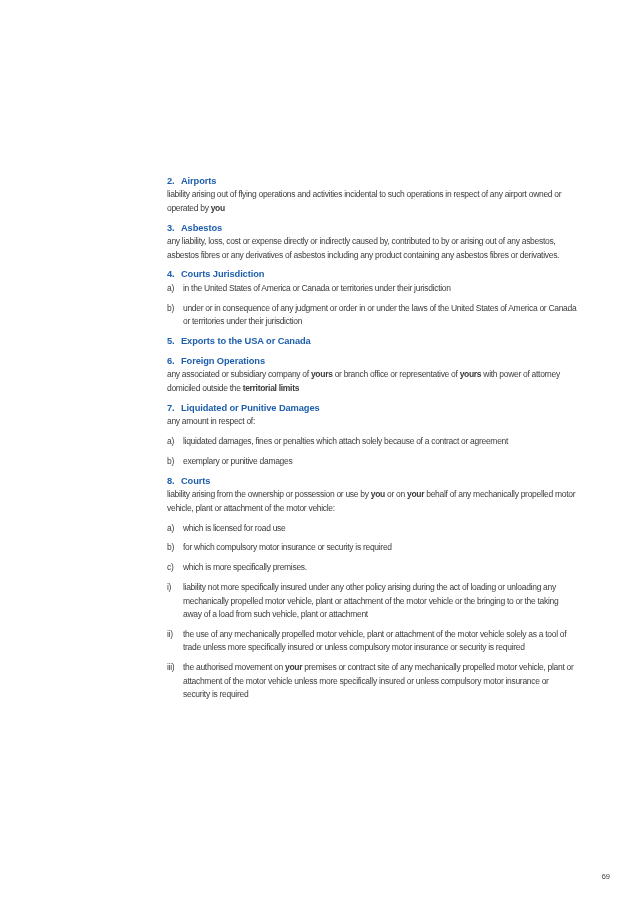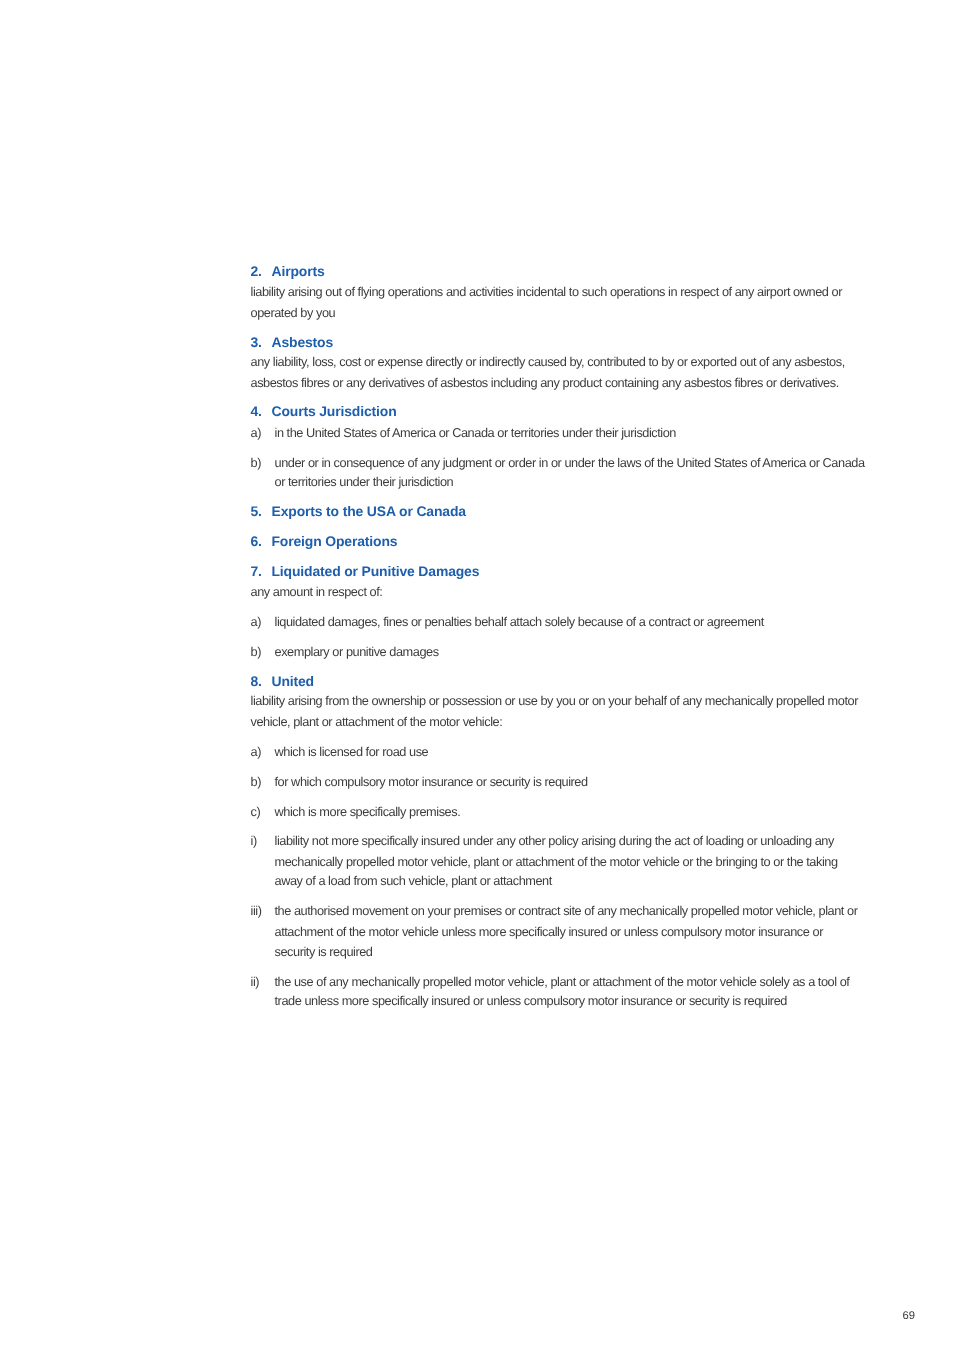--- a/index.html
+++ b/index.html
@@ -30,21 +30,21 @@
     font-weight:bold;
     font-size:9.3px;
     letter-spacing:-0.1px;
     line-height:13.4px;
   }
   .heading .num{min-width:14px;flex-shrink:0;}
   p.para{margin:0 0 6.5px;}
   .li{display:flex;margin-bottom:6.5px;}
   .li .label{min-width:16px;flex-shrink:0;}
   .li .litext{flex:1;}
-  .b{font-weight:normal;margin-top:30px;}
+  .b{font-weight:bold;margin-top:30px;}
   .page-number{
     position:absolute;
     right:26px;bottom:19px;
     font-size:7.5px;
     color:var(--body-color);
     padding-left:48px;
   }
 </style>
 </head>
 <body>
@@ -56,21 +56,21 @@
           <span class="num">2.</span>
           <span class="ttl">Airports</span>
         </div>
         <p class="para"><span>liability arising out of flying operations and activities incidental to such operations in respect of any airport owned or operated by </span><span class="b">you</span></p>
       </div>
       <div class="section">
         <div class="heading">
           <span class="num">3.</span>
           <span class="ttl">Asbestos</span>
         </div>
-        <p class="para"><span>any liability, loss, cost or expense directly or indirectly caused by, contributed to by or exported out of any asbestos, asbestos fibres or any derivatives of asbestos including any product containing any asbestos fibres or derivatives.</span></p>
+        <p class="para"><span>any liability, loss, cost or expense directly or indirectly caused by, contributed to by or arising out of any asbestos, asbestos fibres or any derivatives of asbestos including any product containing any asbestos fibres or derivatives.</span></p>
       </div>
       <div class="section">
         <div class="heading">
           <span class="num">4.</span>
           <span class="ttl">Courts Jurisdiction</span>
         </div>
         <div class="li">
           <span class="label">a)</span>
           <span class="litext"><span>in the United States of America or Canada or territories under their jurisdiction</span></span>
         </div>
@@ -83,62 +83,63 @@
         <div class="heading">
           <span class="num">5.</span>
           <span class="ttl">Exports to the USA or Canada</span>
         </div>
       </div>
       <div class="section">
         <div class="heading">
           <span class="num">6.</span>
           <span class="ttl">Foreign Operations</span>
         </div>
+        <p class="para"><span>any associated or subsidiary company of </span><span class="b">yours</span><span> or branch office or representative of </span><span class="b">yours</span><span> with power of attorney domiciled outside the </span><span class="b">territorial limits</span></p>
       </div>
       <div class="section">
         <div class="heading">
           <span class="num">7.</span>
           <span class="ttl">Liquidated or Punitive Damages</span>
         </div>
         <p class="para"><span>any amount in respect of:</span></p>
         <div class="li">
           <span class="label">a)</span>
-          <span class="litext"><span>liquidated damages, fines or penalties behalf attach solely because of a contract or agreement</span></span>
+          <span class="litext"><span>liquidated damages, fines or penalties which attach solely because of a contract or agreement</span></span>
         </div>
         <div class="li">
           <span class="label">b)</span>
           <span class="litext"><span>exemplary or punitive damages</span></span>
         </div>
       </div>
       <div class="section">
         <div class="heading">
           <span class="num">8.</span>
-          <span class="ttl">United</span>
+          <span class="ttl">Courts</span>
         </div>
         <p class="para"><span>liability arising from the ownership or possession or use by </span><span class="b">you</span><span> or on </span><span class="b">your</span><span> behalf of any mechanically propelled motor vehicle, plant or attachment of the motor vehicle:</span></p>
         <div class="li">
           <span class="label">a)</span>
           <span class="litext"><span>which is licensed for road use</span></span>
         </div>
         <div class="li">
           <span class="label">b)</span>
           <span class="litext"><span>for which compulsory motor insurance or security is required</span></span>
         </div>
         <div class="li">
           <span class="label">c)</span>
           <span class="litext"><span>which is more specifically premises.</span></span>
         </div>
         <div class="li">
           <span class="label">i)</span>
           <span class="litext"><span>liability not more specifically insured under any other policy arising during the act of loading or unloading any mechanically propelled motor vehicle, plant or attachment of the motor vehicle or the bringing to or the taking away of a load from such vehicle, plant or attachment</span></span>
         </div>
         <div class="li">
+          <span class="label">ii)</span>
+          <span class="litext"><span>the use of any mechanically propelled motor vehicle, plant or attachment of the motor vehicle solely as a tool of trade unless more specifically insured or unless compulsory motor insurance or security is required</span></span>
+        </div>
+        <div class="li">
           <span class="label">iii)</span>
           <span class="litext"><span>the authorised movement on </span><span class="b">your</span><span> premises or contract site of any mechanically propelled motor vehicle, plant or attachment of the motor vehicle unless more specifically insured or unless compulsory motor insurance or security is required</span></span>
-        </div>
-        <div class="li">
-          <span class="label">ii)</span>
-          <span class="litext"><span>the use of any mechanically propelled motor vehicle, plant or attachment of the motor vehicle solely as a tool of trade unless more specifically insured or unless compulsory motor insurance or security is required</span></span>
         </div>
       </div>
     </div>
   <div class="page-number">69</div>
 </div>
 
 </body></html>

